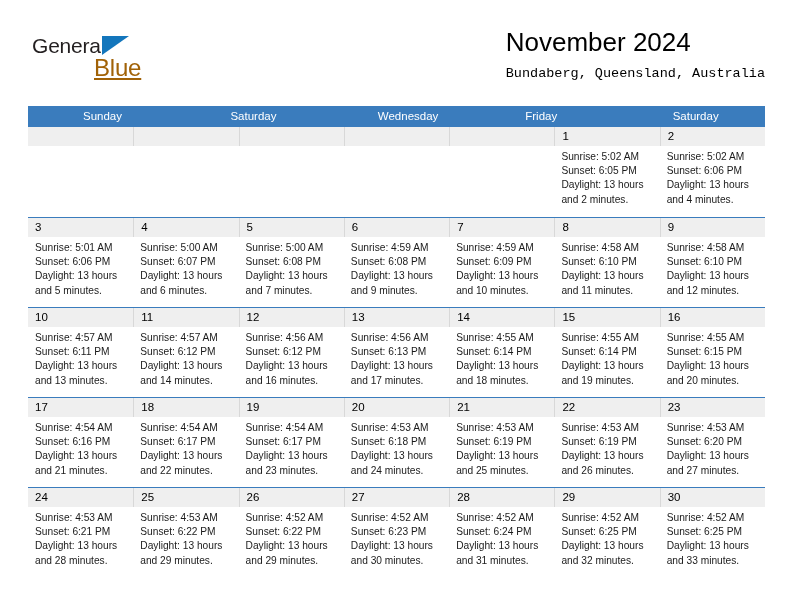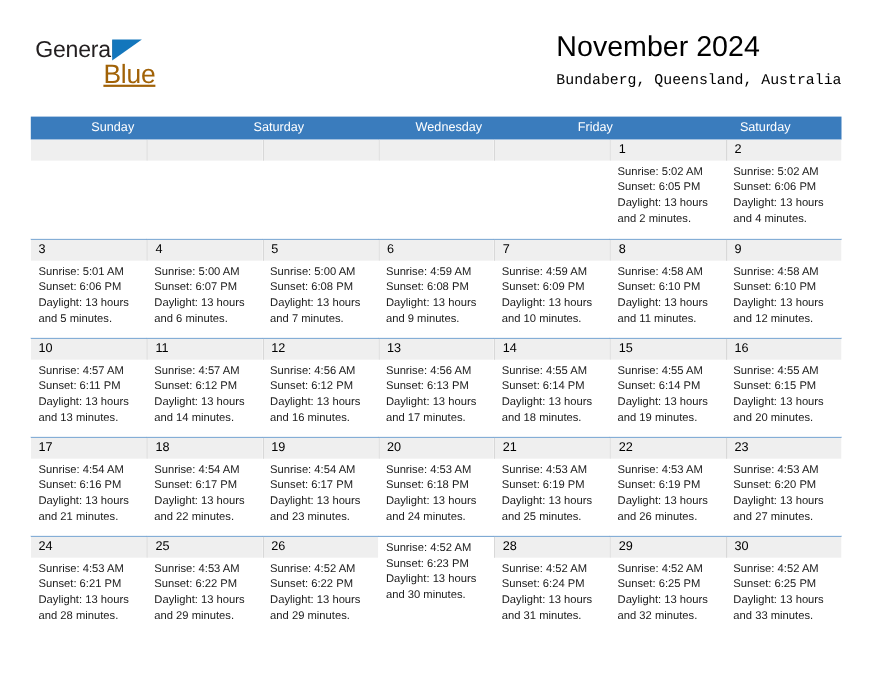--- a/index.html
+++ b/index.html
@@ -439,20 +439,21 @@
       <div class="day-cell">
         <div class="numbar">26</div>
         <div class="info">
           <div>Sunrise: 4:52 AM</div>
           <div>Sunset: 6:22 PM</div>
           <div>Daylight: 13 hours</div>
           <div>and 29 minutes.</div>
         </div>
       </div>
       <div class="day-cell">
+        <div class="numbar">27</div>
         <div class="info">
           <div>Sunrise: 4:52 AM</div>
           <div>Sunset: 6:23 PM</div>
           <div>Daylight: 13 hours</div>
           <div>and 30 minutes.</div>
         </div>
       </div>
       <div class="day-cell">
         <div class="numbar">28</div>
         <div class="info">

